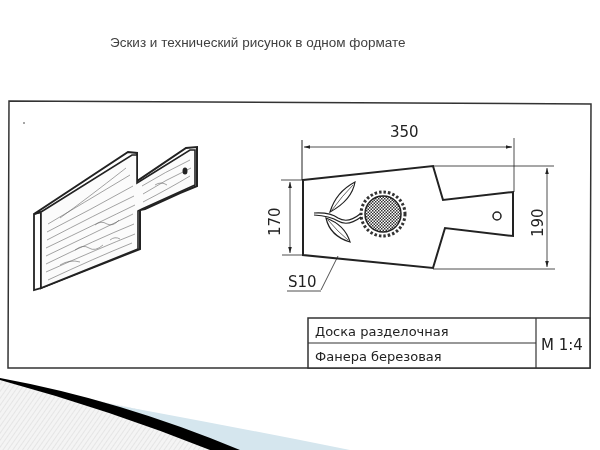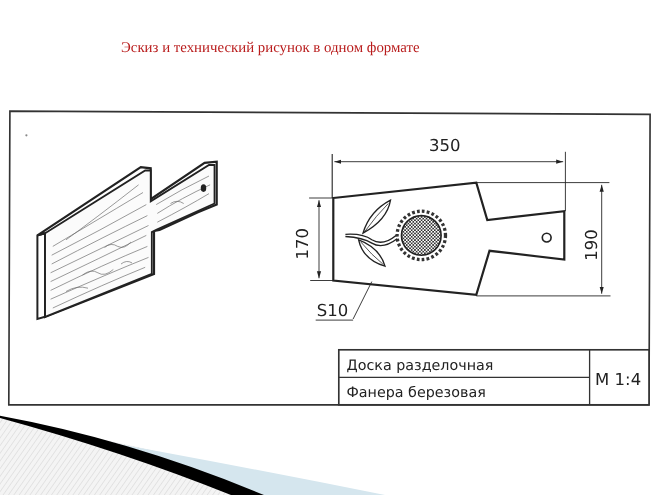--- a/index.html
+++ b/index.html
@@ -12,23 +12,23 @@
     }
     body {
       position: relative;
       font-family: "Liberation Sans", sans-serif;
     }
     .slide-title {
       position: absolute;
       left: 110px;
       top: 35px;
       font-size: 13.5px;
-      color: #b91c1c;
+      color: #404040;
       white-space: nowrap;
-      font-family: Liberation Serif, serif;
+      font-family: Liberation Sans, sans-serif;
     }
     .drawing-svg {
       position: absolute;
       left: 0;
       top: 0;
     }
     .dim-text {
       font-family: "DejaVu Sans", sans-serif;
       font-size: 15px;
       fill: #222222;

